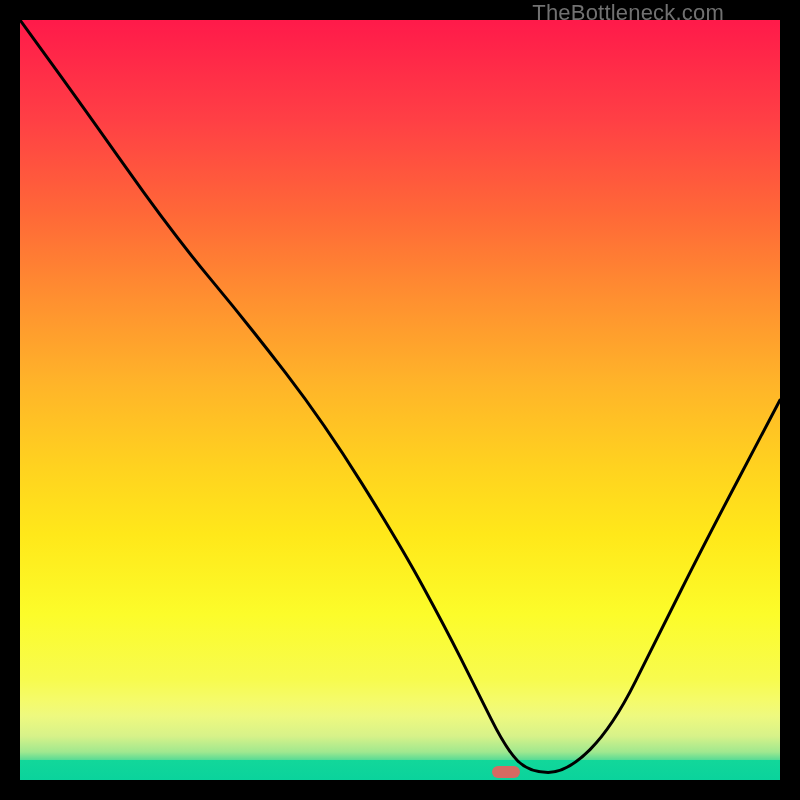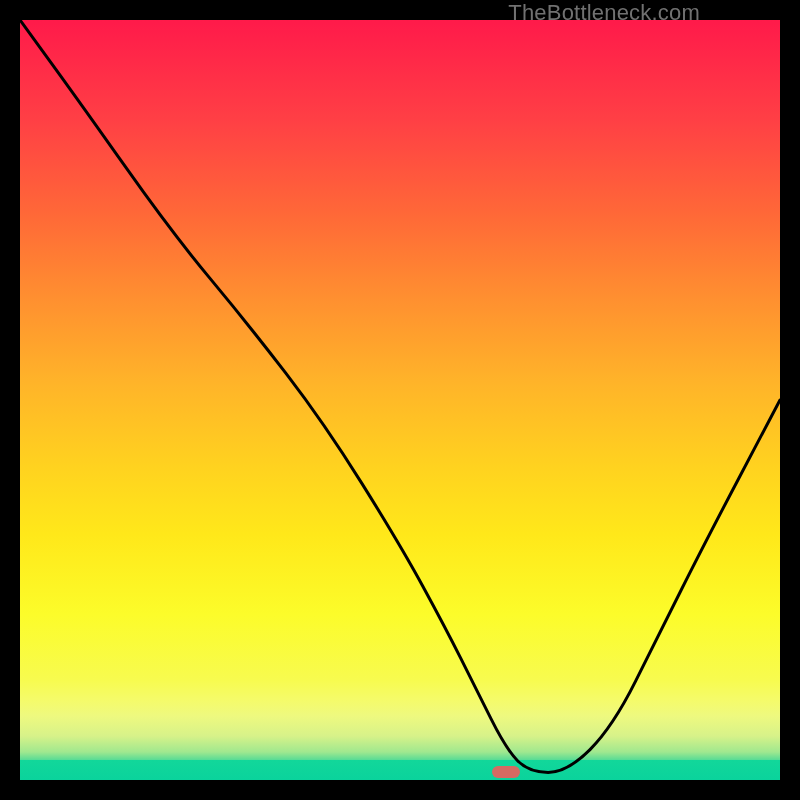--- a/index.html
+++ b/index.html
@@ -10,20 +10,21 @@
     background: #000;
     overflow: hidden;
   }
   .frame {
     position: absolute;
     left: 0;
     top: 0;
     width: 724px;
     height: 800px;
     background: #000;
+    padding-left: 24px;
   }
   .plot {
     position: absolute;
     left: 20px;
     top: 20px;
     width: 760px;
     height: 760px;
     overflow: hidden;
   }
   

